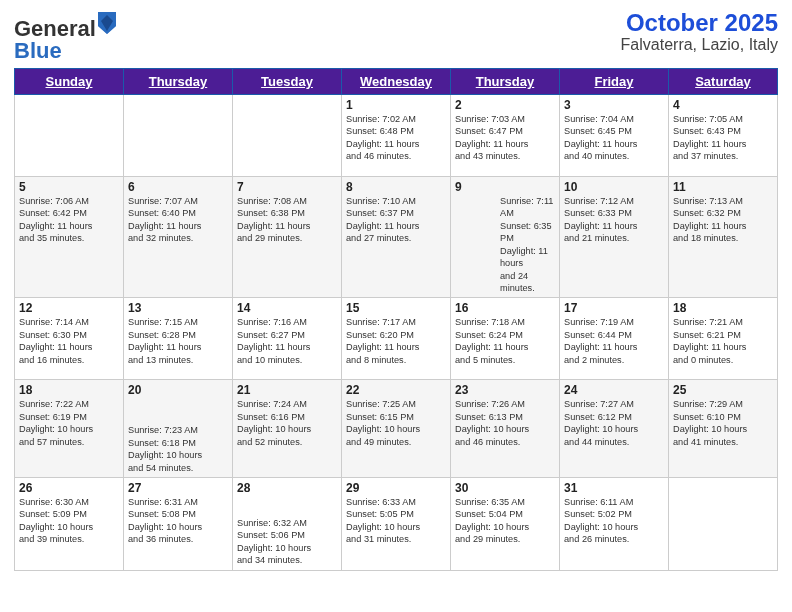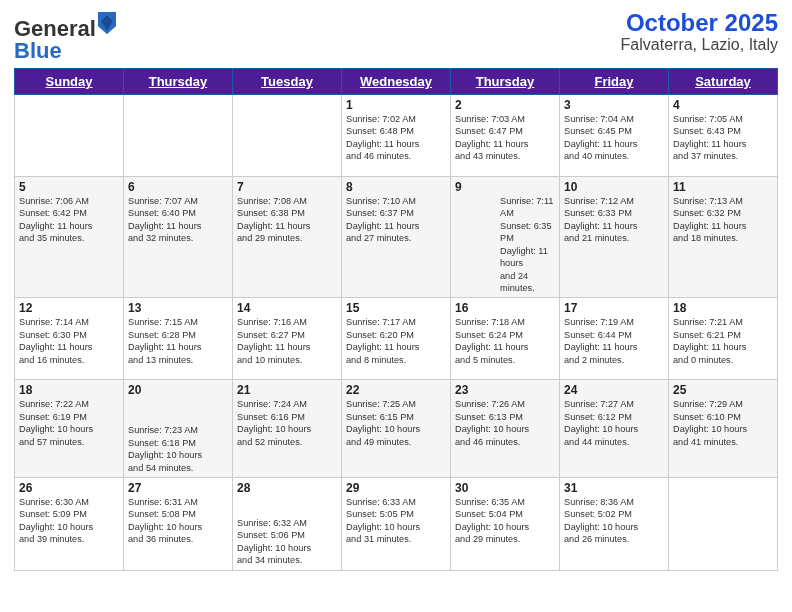--- a/index.html
+++ b/index.html
@@ -350,21 +350,21 @@
           </td>
           <td>
             <span class="day-number">30</span>
             <div class="day-info" style="white-space: pre-line;">Sunrise: 6:35 AM
 Sunset: 5:04 PM
 Daylight: 10 hours
 and 29 minutes.</div>
           </td>
           <td>
             <span class="day-number">31</span>
-            <div class="day-info" style="white-space: pre-line;">Sunrise: 8:36 AM
+            <div class="day-info" style="white-space: pre-line;">Sunrise: 6:11 AM
 Sunset: 5:02 PM
 Daylight: 10 hours
 and 26 minutes.</div>
           </td>
           <td class="empty-cell"></td>
         </tr>
       </tbody>
   </table>
 </div>
 

